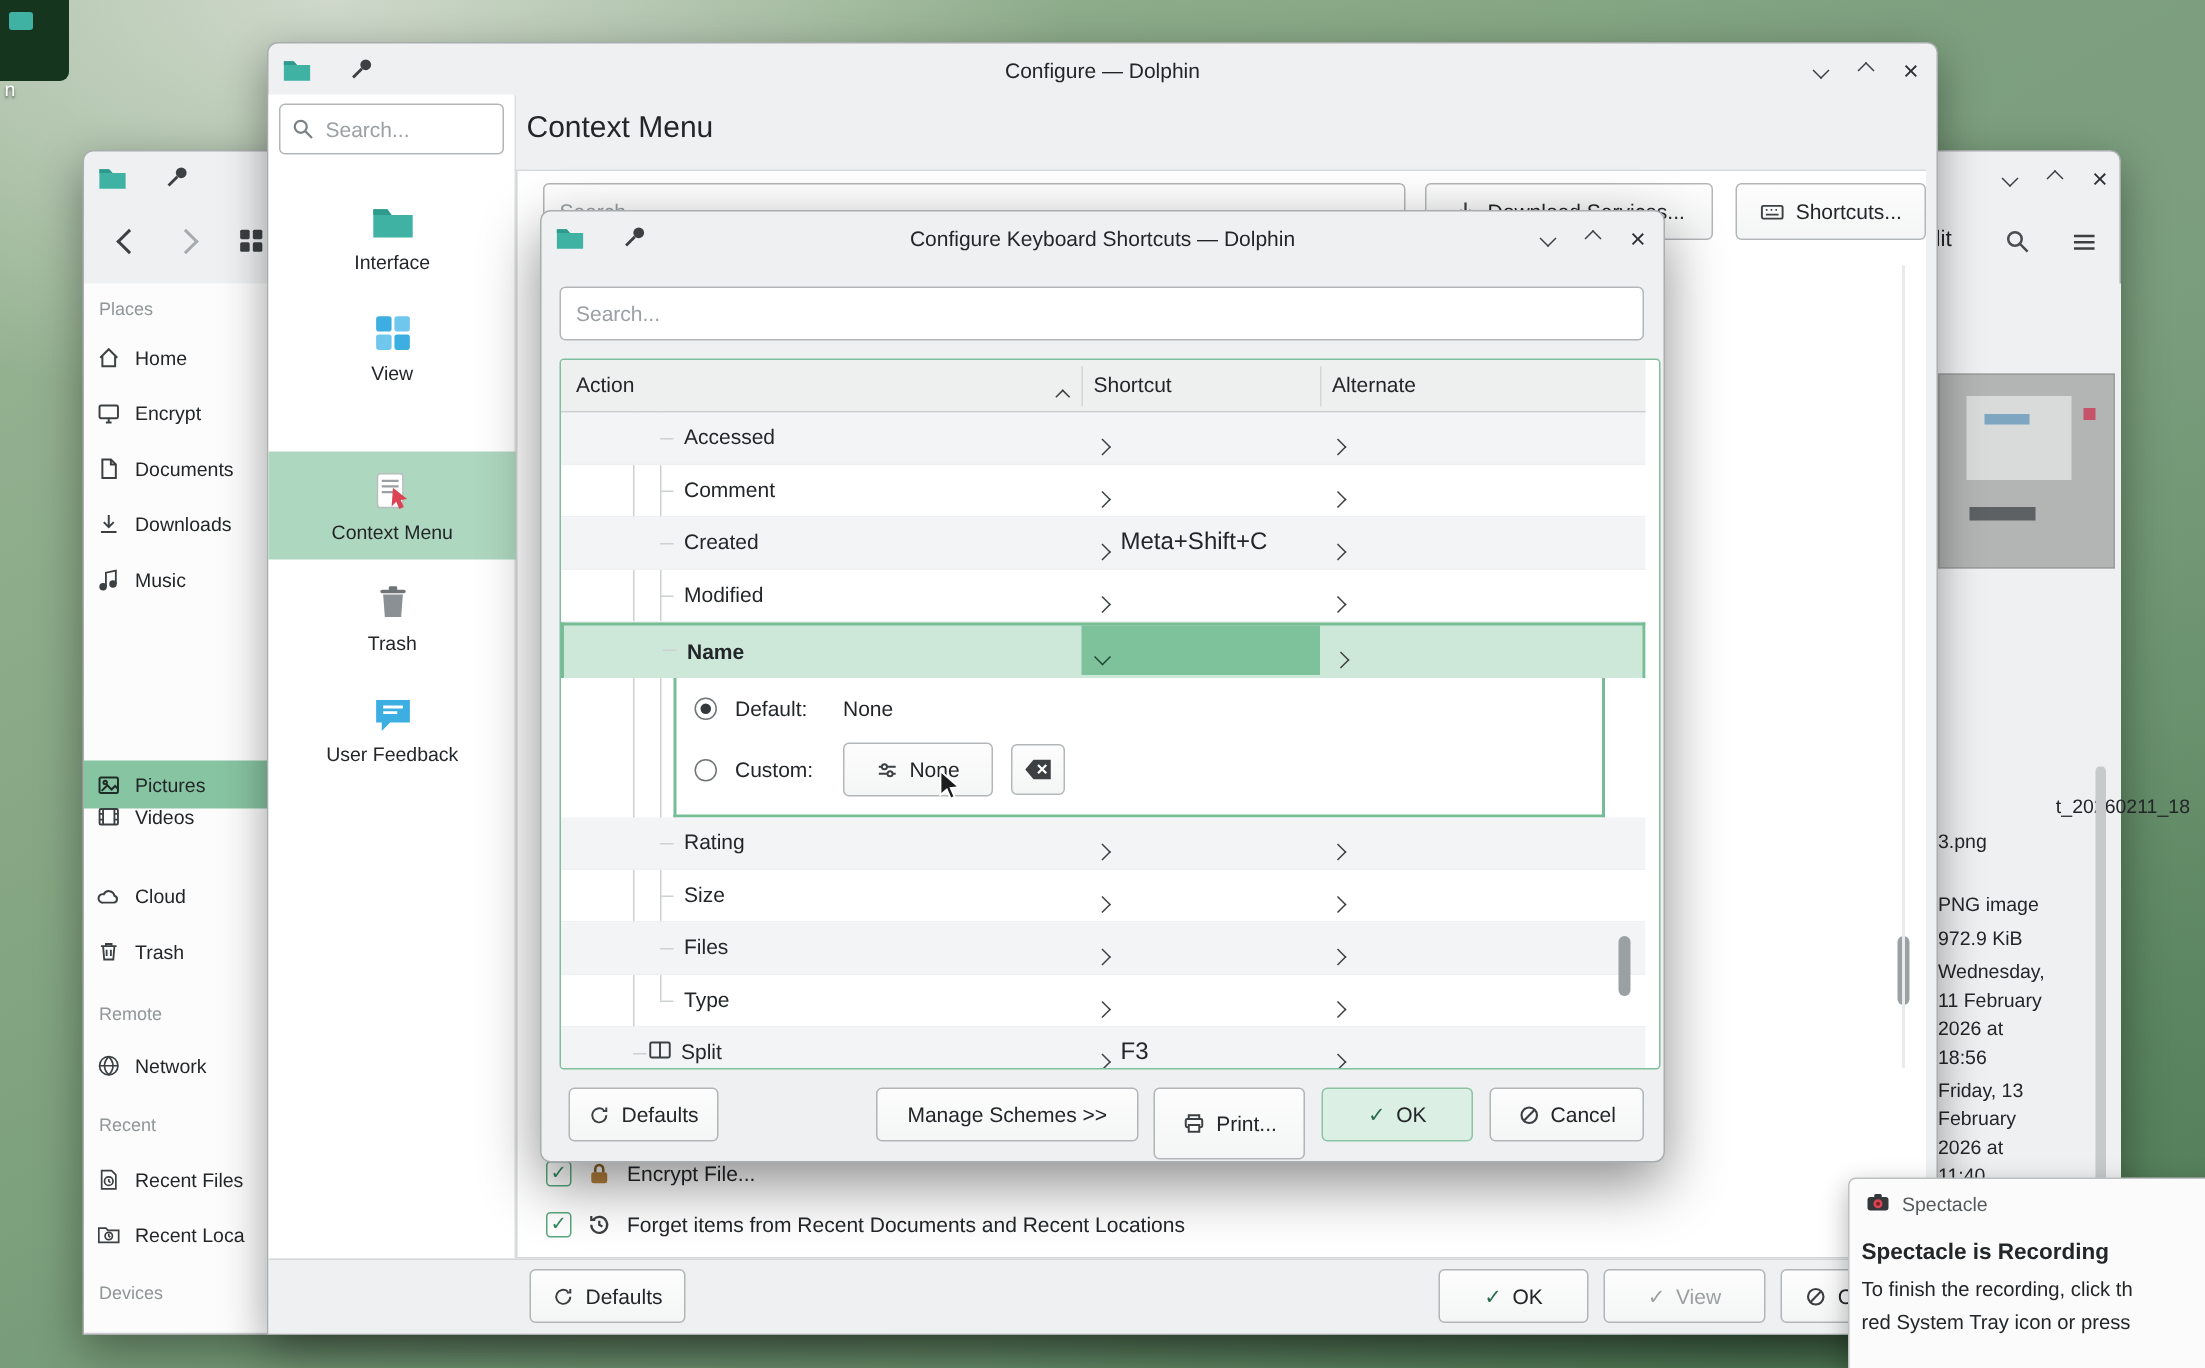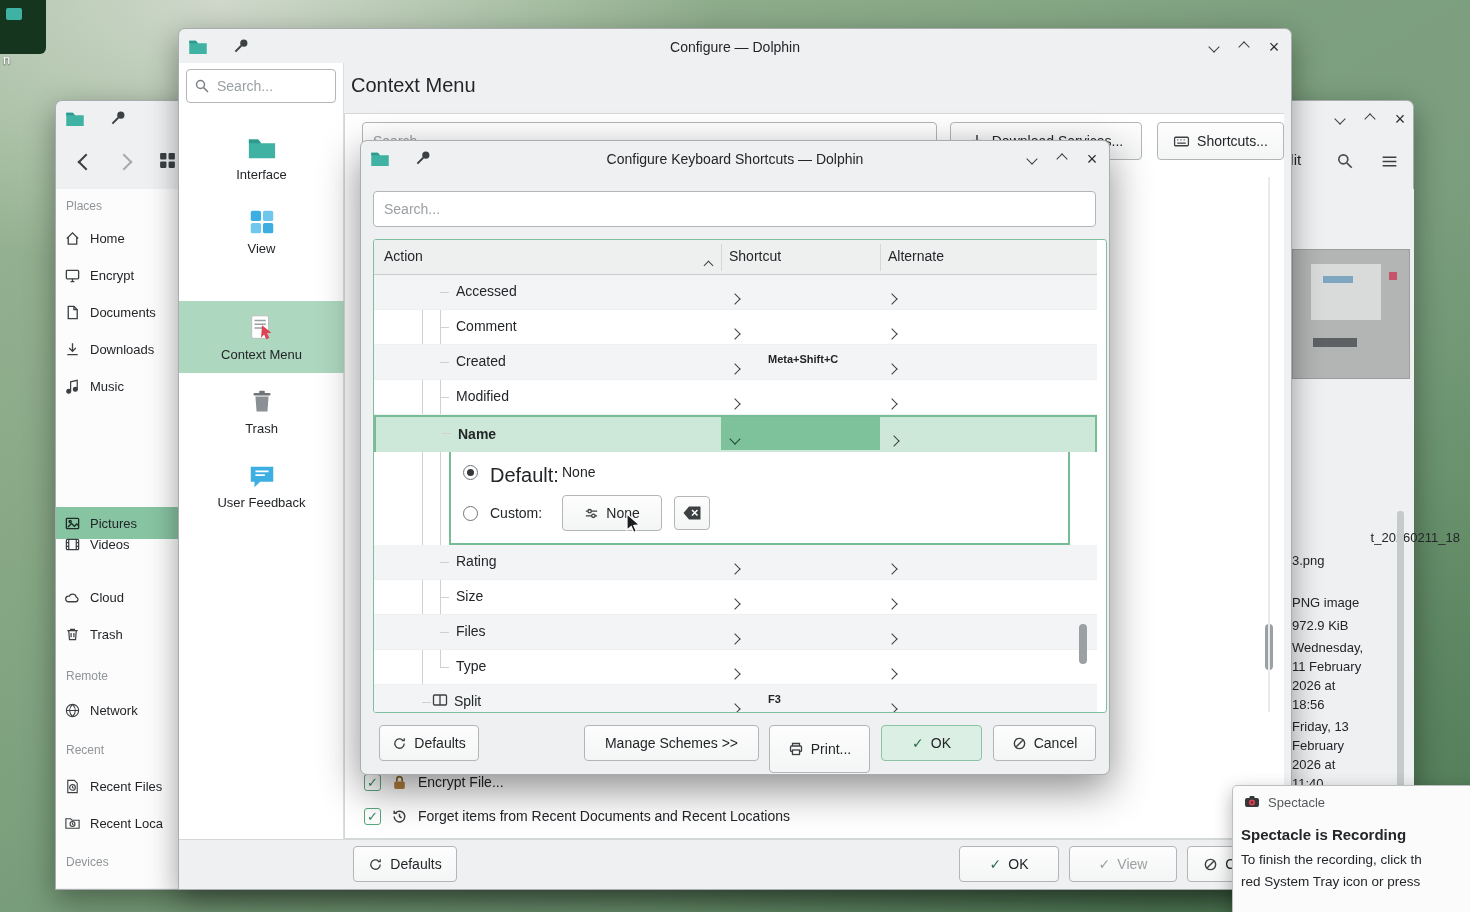--- a/index.html
+++ b/index.html
@@ -34,21 +34,21 @@
     padding-left:8px;font-size:13px;box-sizing:border-box;overflow:hidden;white-space:nowrap;}
   .pitem.sel{background:#87c4a2;}
   .pitem svg{flex:0 0 auto;}
   .citem{position:absolute;left:0;width:165px;height:72px;display:flex;flex-direction:column;
     align-items:center;justify-content:center;gap:4px;font-size:13px;}
   .citem.sel{background:#aed7bf;}
   .trow{position:absolute;left:0;width:723px;height:35px;box-sizing:border-box;border-bottom:1px solid #eef0f1;}
   .trow .lbl{position:absolute;left:82px;top:8px;font-size:14px;}
   .tick{position:absolute;left:66px;top:17px;width:9px;height:1px;background:#cdd1d2;}
   .cchev{position:absolute;top:14px;}
-  .shorttext{position:absolute;left:394px;top:8px;font-size:11px;font-weight:bold;}
+  .shorttext{position:absolute;left:373px;top:8px;font-size:16px;}
   .radio{position:absolute;width:15px;height:15px;border:1.5px solid #6f7477;border-radius:50%;background:#fff;box-sizing:border-box;}
   .radio.on::after{content:'';position:absolute;left:2.6px;top:2.6px;width:7px;height:7px;border-radius:50%;background:#33383b;}
   .wbar{position:absolute;background:#9ba0a2;border-radius:4px;}
   .metaline{line-height:19px;font-size:13px;}
 </style>
 </head>
 <body>
 
 <div id="desktop">
 
@@ -458,21 +458,21 @@
         <div class="trow" style="top:140px;height:37px;background:#cde8d9;border:2px solid #76bd95;border-bottom:none;">
           <span class="tick" style="top:16px;"></span>
           <span class="lbl" style="font-weight:bold;top:9px;">Name</span>
           <span class="abs" style="left:345px;top:0;width:159px;height:33px;background:#7ec29c;"></span>
           <span class="cchev" style="left:355px;top:12px;z-index:2;"><span class="chev d" style="border-color:#1f4733;"></span></span>
           <span class="cchev" style="left:514px;"><span class="chev r"></span></span>
         </div>
 
         <div class="abs" style="left:75px;top:177px;width:621px;height:93px;background:#fff;border:2px solid #76bd95;border-top:none;box-sizing:border-box;">
           <span class="radio on" style="left:12px;top:13px;"></span>
-          <span class="abs" style="left:39px;top:12px;font-size:20px;">Default:</span>
+          <span class="abs" style="left:39px;top:12px;font-size:14px;">Default:</span>
           <span class="abs" style="left:111px;top:12px;font-size:14px;">None</span>
           <span class="radio" style="left:12px;top:54px;"></span>
           <span class="abs" style="left:39px;top:53px;font-size:14px;">Custom:</span>
           <div class="btn" style="left:111px;top:43px;width:100px;height:36px;">
             <svg viewBox="0 0 16 16" width="15" height="15" stroke="#3c4042" stroke-width="1.4" fill="none">
                 <path d="M2 5.5h12M2 10.5h12"></path>
                 <circle cx="6" cy="5.5" r="1.8" fill="#fff"></circle>
                 <circle cx="10" cy="10.5" r="1.8" fill="#fff"></circle>
               </svg>
             <span>None</span>

